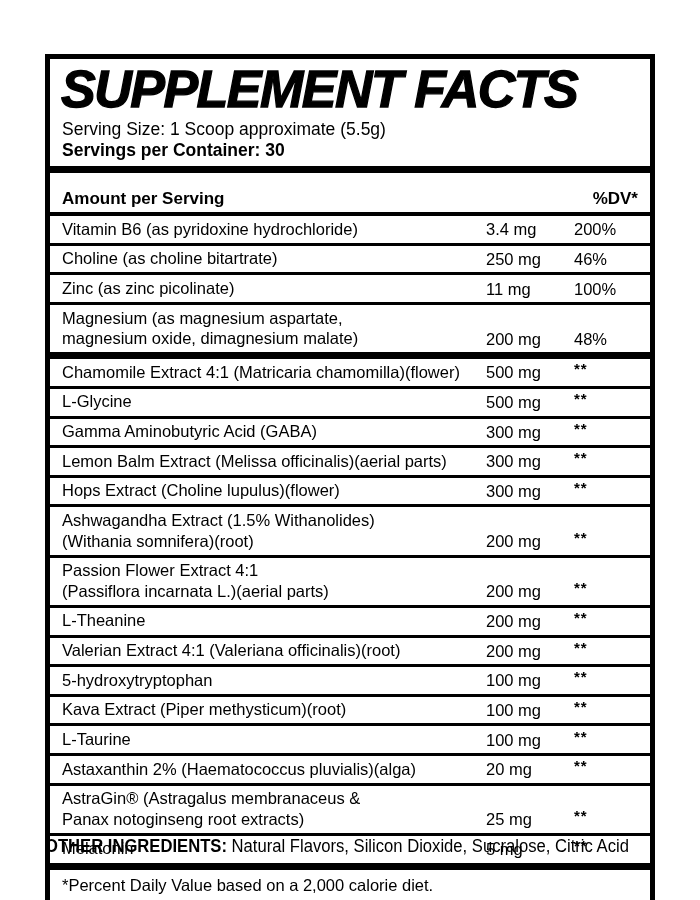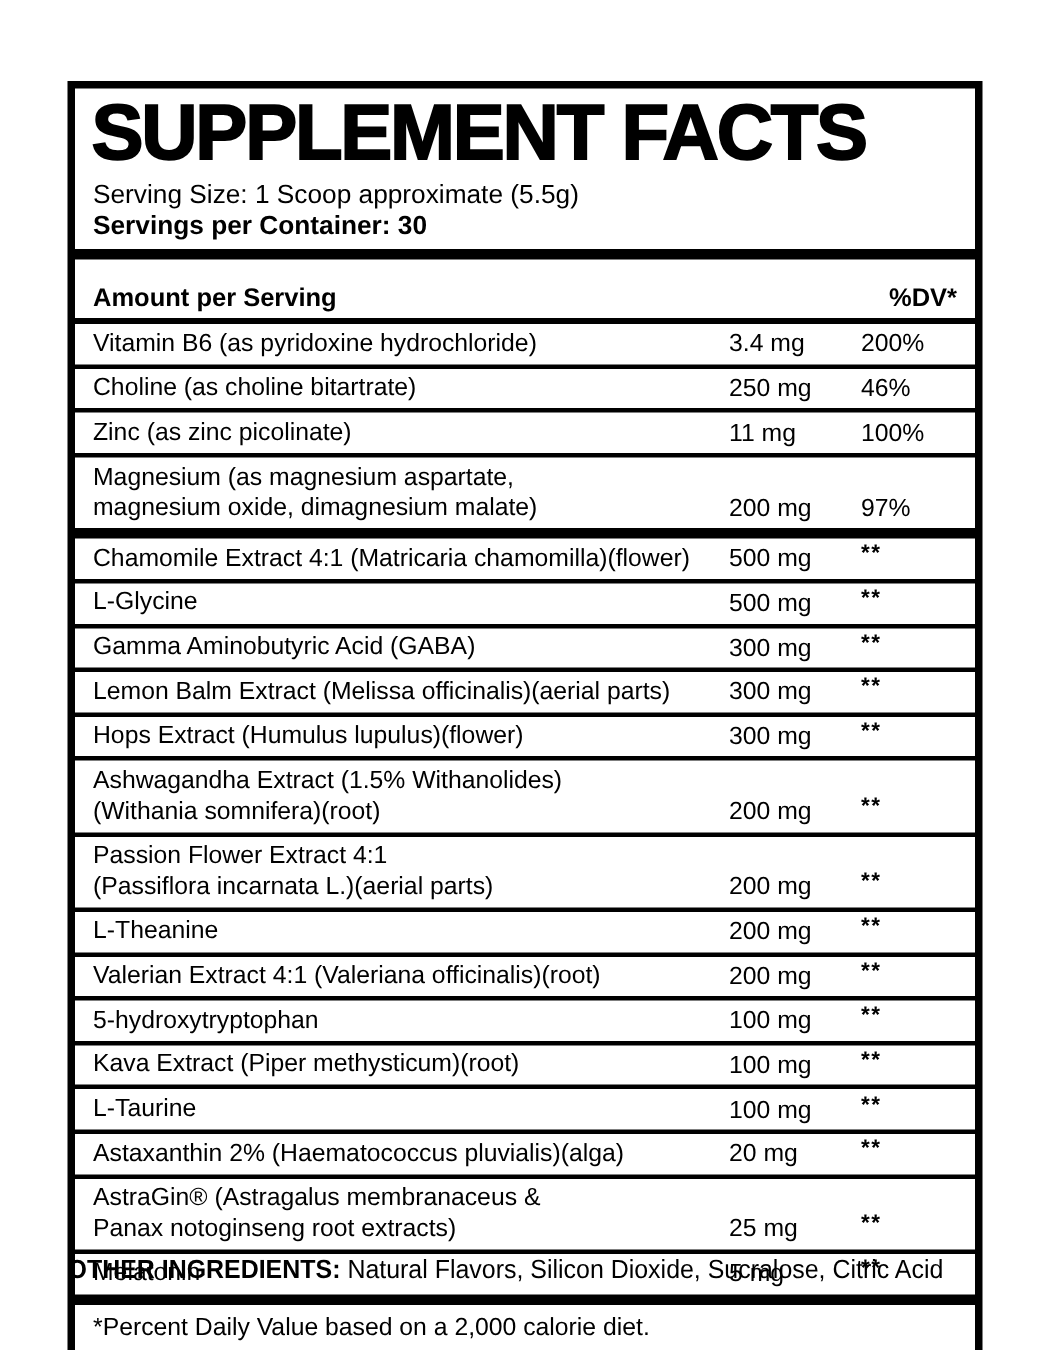--- a/index.html
+++ b/index.html
@@ -20,20 +20,21 @@
     background: #fff;
   }
   .title {
     font-size: 52px;
     font-weight: bold;
     letter-spacing: -1.5px;
     line-height: 0.98;
     white-space: nowrap;
     -webkit-text-stroke: 1.3px #000;
     padding: 5px 10px 0 11px;
+    font-style: italic;
   }
   .serving-line {
     font-size: 17.5px;
     padding: 4px 20px 0 12px;
     line-height: 1.15;
   }
   .servings-line {
     font-size: 17.5px;
     font-weight: bold;
     padding: 1px 12px 6px 12px;
@@ -126,21 +127,21 @@
   </tr>
         <tr class="item">
     <td class="name">Zinc (as zinc picolinate)</td>
     <td class="amt">11 mg</td>
     <td class="dv"><span>100%</span></td>
   </tr>
         <tr class="item">
     <td class="name">Magnesium (as magnesium aspartate,
 magnesium oxide, dimagnesium malate)</td>
     <td class="amt">200 mg</td>
-    <td class="dv"><span>97%</span></td>
+    <td class="dv"><span>48%</span></td>
   </tr>
         <tr class="item section-start">
     <td class="name">Chamomile Extract 4:1 (Matricaria chamomilla)(flower)</td>
     <td class="amt">500 mg</td>
     <td class="dv"><span class="nd">**</span></td>
   </tr>
         <tr class="item">
     <td class="name">L-Glycine</td>
     <td class="amt">500 mg</td>
     <td class="dv"><span class="nd">**</span></td>
@@ -149,21 +150,21 @@
     <td class="name">Gamma Aminobutyric Acid (GABA)</td>
     <td class="amt">300 mg</td>
     <td class="dv"><span class="nd">**</span></td>
   </tr>
         <tr class="item">
     <td class="name">Lemon Balm Extract (Melissa officinalis)(aerial parts)</td>
     <td class="amt">300 mg</td>
     <td class="dv"><span class="nd">**</span></td>
   </tr>
         <tr class="item">
-    <td class="name">Hops Extract (Humulus lupulus)(flower)</td>
+    <td class="name">Hops Extract (Choline lupulus)(flower)</td>
     <td class="amt">300 mg</td>
     <td class="dv"><span class="nd">**</span></td>
   </tr>
         <tr class="item">
     <td class="name">Ashwagandha Extract (1.5% Withanolides)
 (Withania somnifera)(root)</td>
     <td class="amt">200 mg</td>
     <td class="dv"><span class="nd">**</span></td>
   </tr>
         <tr class="item">

